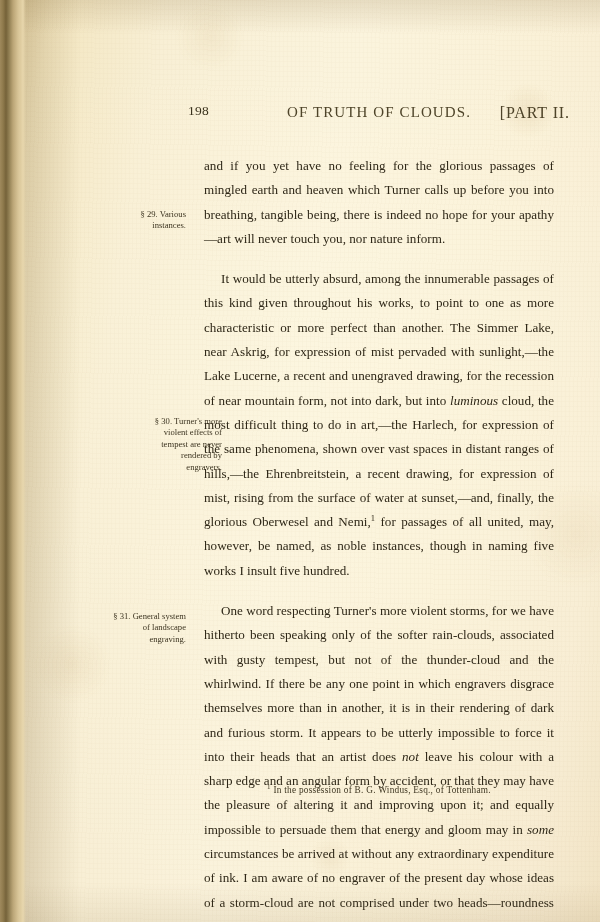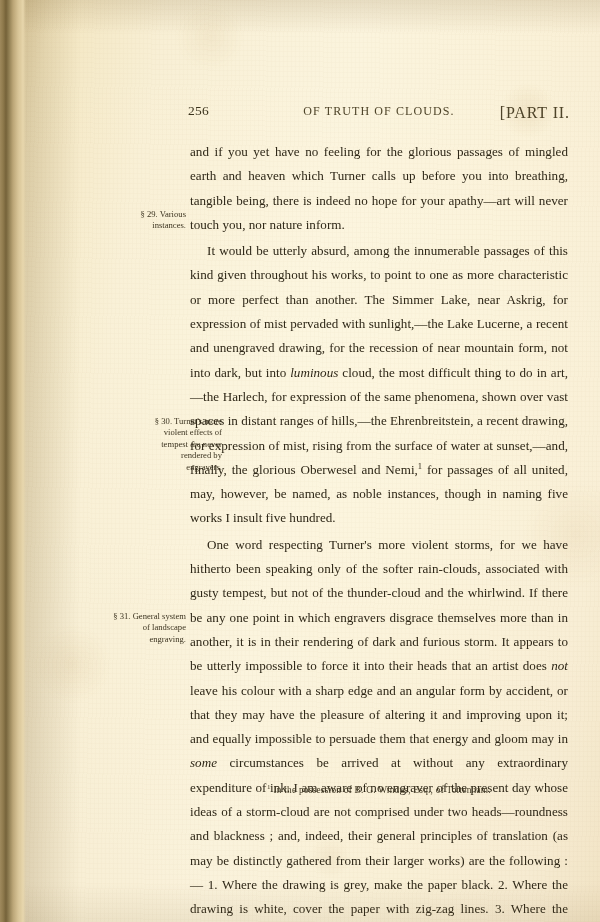--- a/index.html
+++ b/index.html
@@ -97,21 +97,21 @@
   .runhead .folio {
     position: absolute;
     left: 0; top: -1px;
     font-size: 13.5px;
     color: #3b331d;
   }
   .runhead .title {
     position: absolute;
     left: 0; right: 0;
     text-align: center;
-    font-size: 12px;
+    font-size: 15px;
     letter-spacing: 1.1px;
     color: #4e4429;
   }
   .runhead .part {
     position: absolute;
     right: 0; top: 0;
     font-size: 16px;
     letter-spacing: .9px;
     color: #4e4429;
   }
@@ -123,21 +123,21 @@
     top: 138px;
     width: 382px;
     font-size: 13.1px;
     line-height: 24.3px;
     text-align: justify;
     text-justify: inter-word;
     color: #2e2717;
     letter-spacing: .02px;
   }
   .bodycol p {
-    margin: 2px;
+    margin: 16px;
   }
   .bodycol p.indent {
     text-indent: 17px;
   }
   .bodycol i { }
   .bodycol sup {
     font-size: 8.5px;
     vertical-align: super;
     line-height: 0;
   }
@@ -177,21 +177,21 @@
   }
 </style>
 </head>
 <body>
 
 <div id="page">
 
   <div class="content">
 
     <div class="runhead">
-      <span class="folio">256</span>
+      <span class="folio">198</span>
       <span class="title">OF TRUTH OF CLOUDS.</span>
       <span class="part">[PART II.</span>
     </div>
 
     <div class="sidenote" id="sidenote-29">§ 29. Various instances.</div>
     <div class="sidenote" id="sidenote-30">§ 30. Turner's more violent effects of tempest are never rendered by engravers.</div>
     <div class="sidenote" id="sidenote-31">§ 31. General system of landscape engraving.</div>
 
     <div class="bodycol">
 

